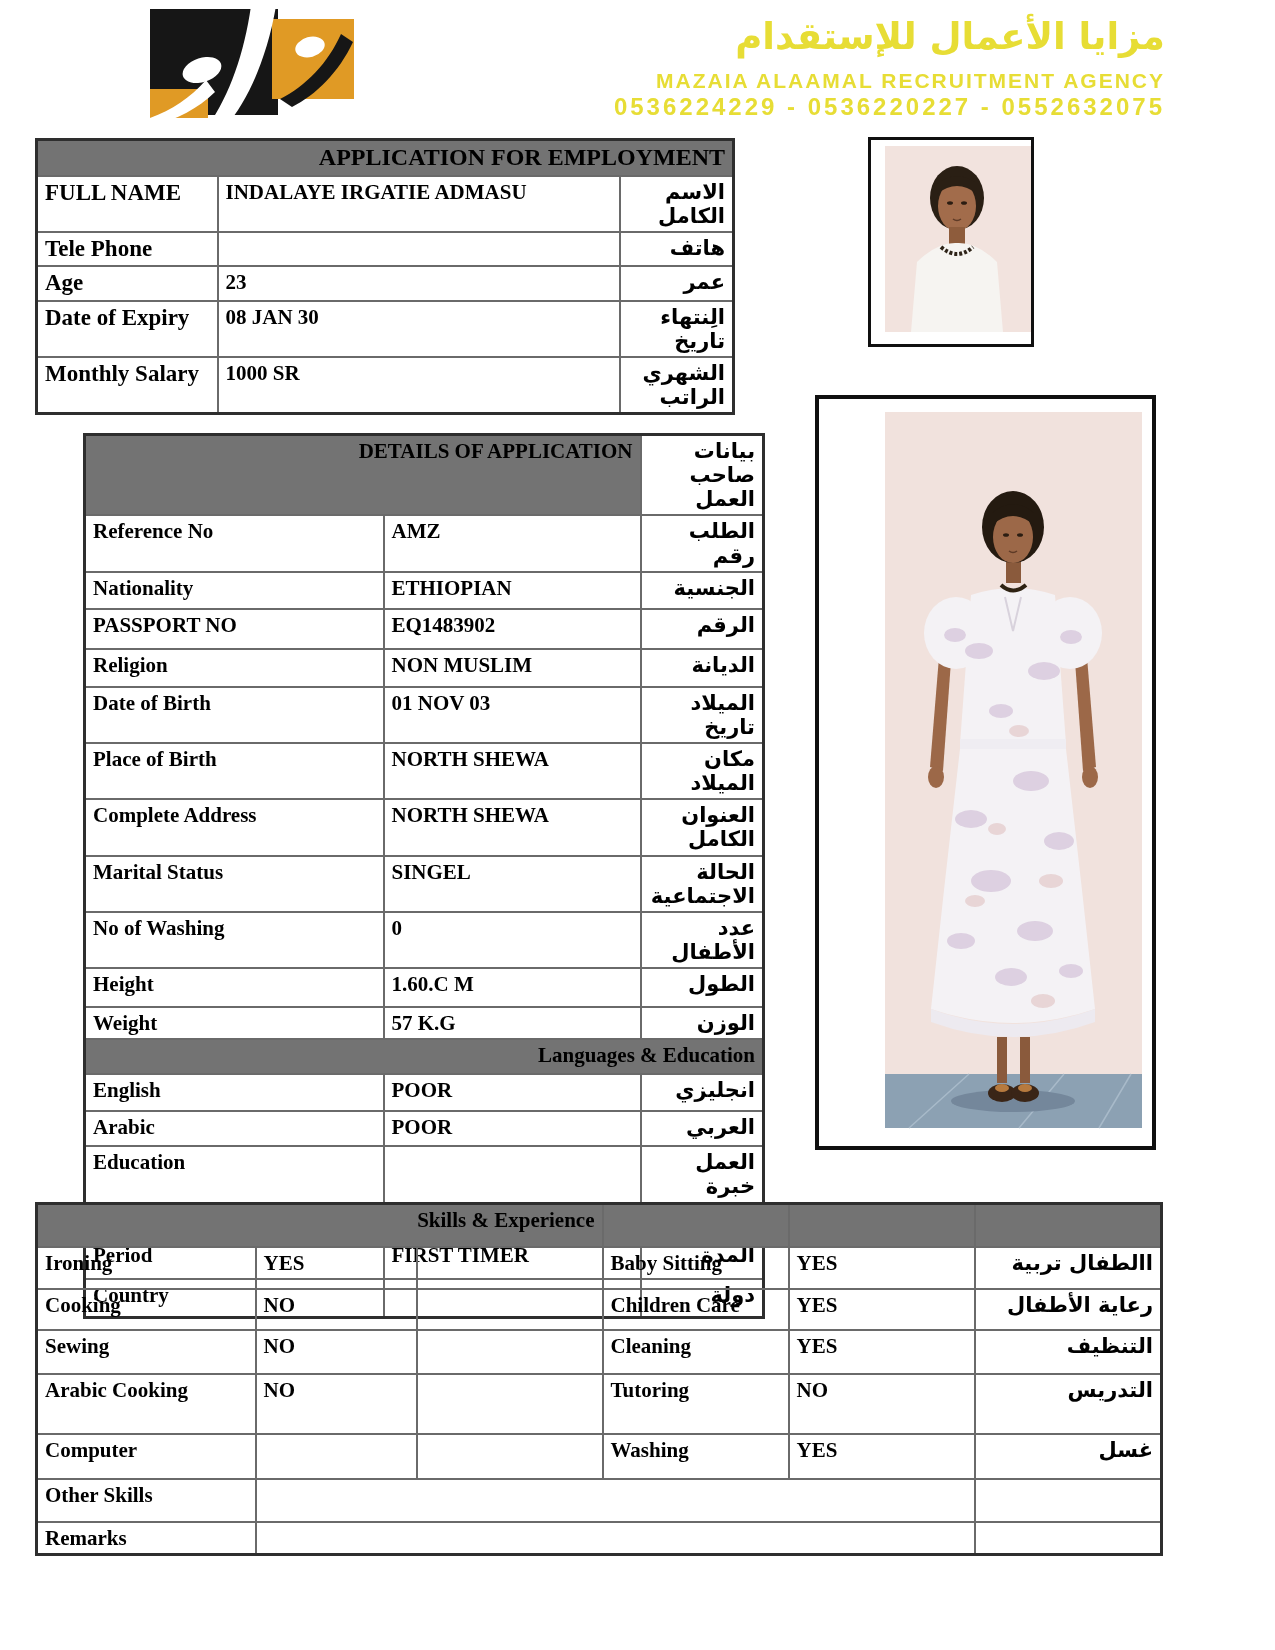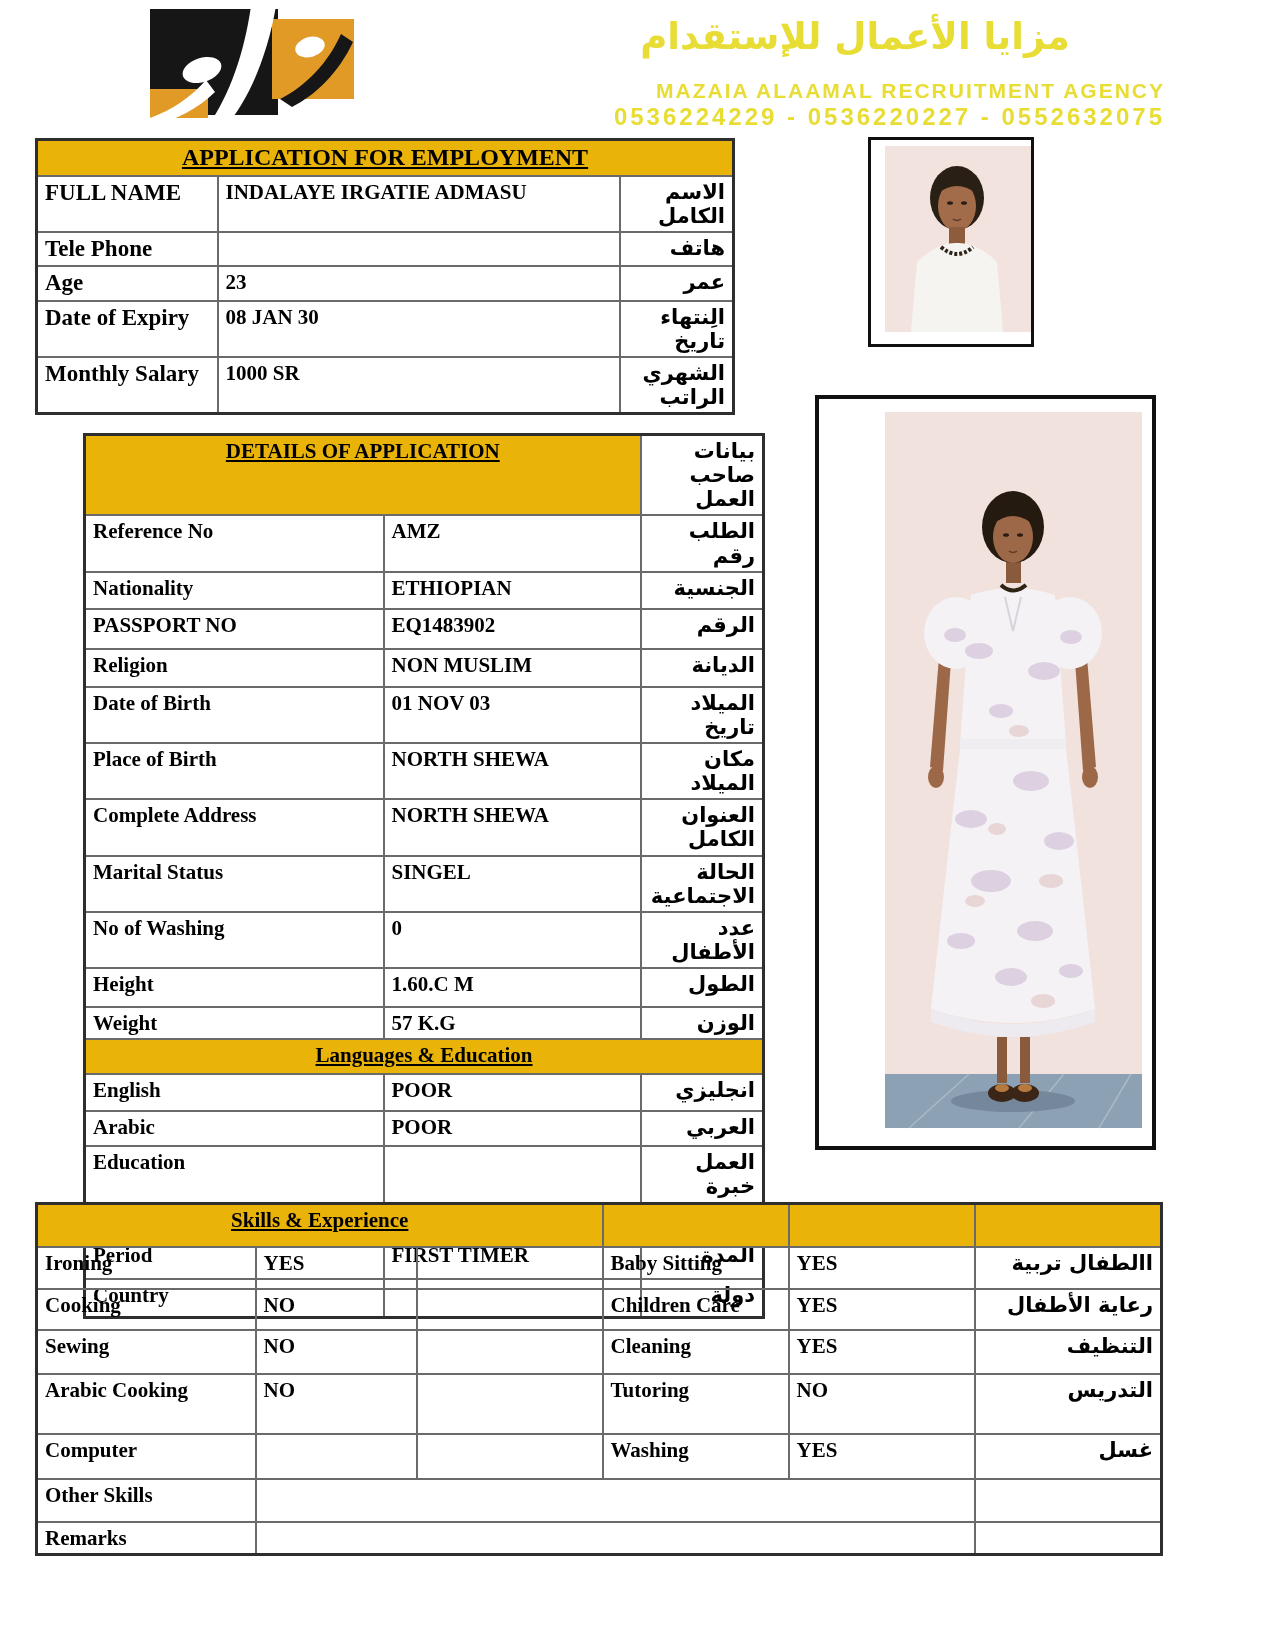--- a/index.html
+++ b/index.html
@@ -3,33 +3,33 @@
 <meta charset="utf-8">
 <style>
   html,body{margin:0;padding:0;background:#ffffff;}
   .page{position:relative;width:1275px;height:1650px;background:#fff;
         font-family:"Liberation Serif",serif;color:#000;overflow:hidden;}
 
   
   .logo{position:absolute;left:110px;top:6px;width:255px;height:120px;}
   .hdr{position:absolute;right:110px;top:16px;width:620px;text-align:right;
        color:#E7DD35;font-weight:bold;}
-  .hdr-ar{font-size:37px;line-height:42px;font-family:"DejaVu Sans",sans-serif;direction:rtl;text-align:center;}
-  .hdr-en{font-size:21px;line-height:26px;letter-spacing:2px;margin-top:20px;
+  .hdr-ar{font-size:37px;line-height:42px;font-family:"DejaVu Sans",sans-serif;direction:rtl;}
+  .hdr-en{font-size:21px;line-height:26px;letter-spacing:2px;margin-top:10px;
           font-family:"Liberation Sans",sans-serif;}
   .hdr-ph{font-size:24px;line-height:26px;letter-spacing:3px;
           font-family:Liberation Sans, sans-serif;}
 
   
   table.t{position:absolute;border-collapse:collapse;table-layout:fixed;
           border:3px solid #2e2e2e;}
   table.t td{border:2px solid #6a6a6a;padding:3px 7px;vertical-align:top;
              font-weight:bold;font-size:21px;line-height:1.15;overflow:hidden;}
-  td.band{background:#eab308;text-align:center;vertical-align:middle;
-          font-size:22px;padding:2px;text-decoration:underline;}
+  td.band{background:#737373;text-align:right;vertical-align:middle;
+          font-size:22px;padding:2px;}
   td.ar{direction:rtl;text-align:right;font-family:"DejaVu Sans",sans-serif;
         font-size:16px;padding-right:9px;}
   td.ar-sm{font-size:13px;}
   td.reg{font-weight:normal;}
   .t1{left:35px;top:138px;width:697px;}
   .t1 td.lbl{font-size:23px;}
   .t1 td.band{font-size:24px;}
   .name-cell{vertical-align:bottom;font-weight:normal;font-size:22px;}
   .t2{left:35px;top:433px;width:679px;margin-left:48px;}
   .t3{left:35px;top:1202px;width:1125px;}

